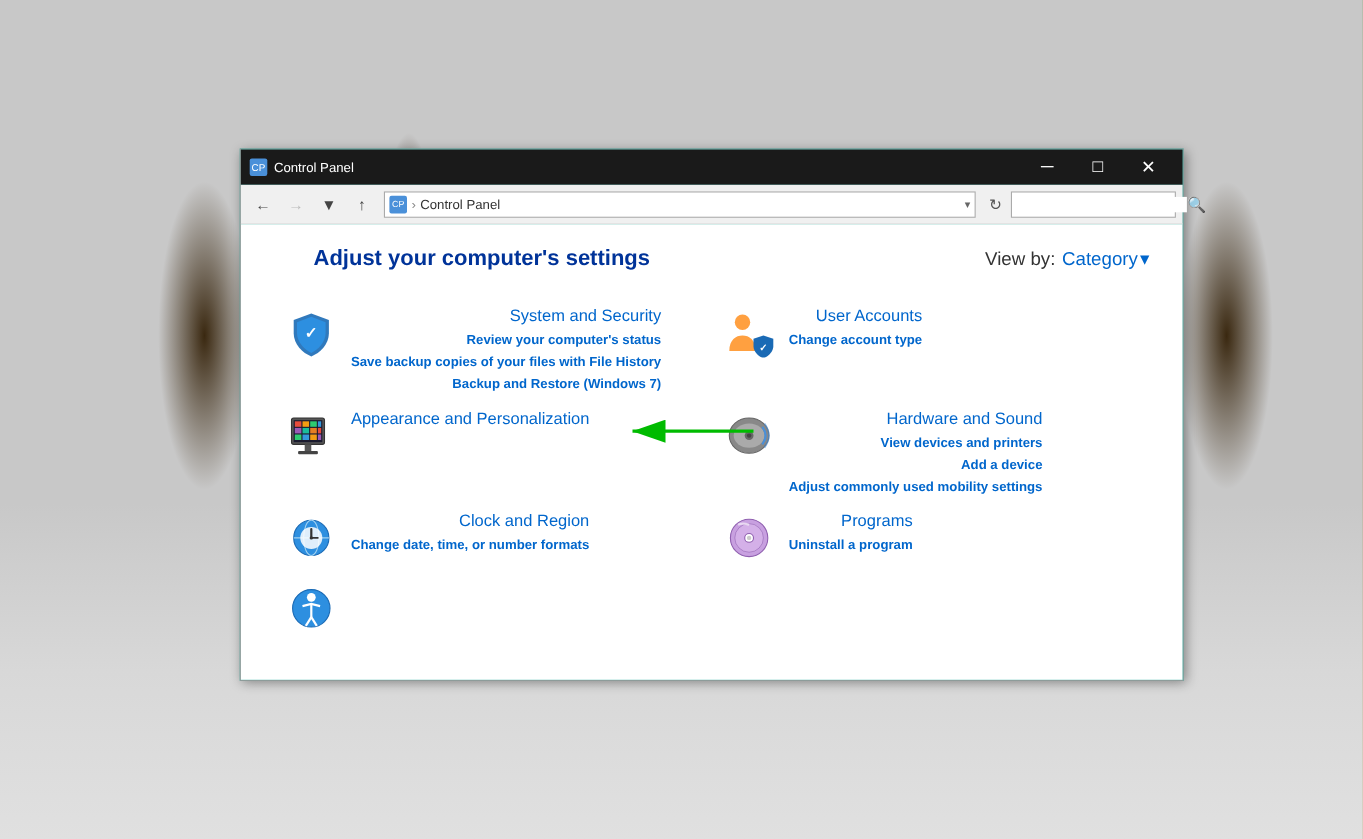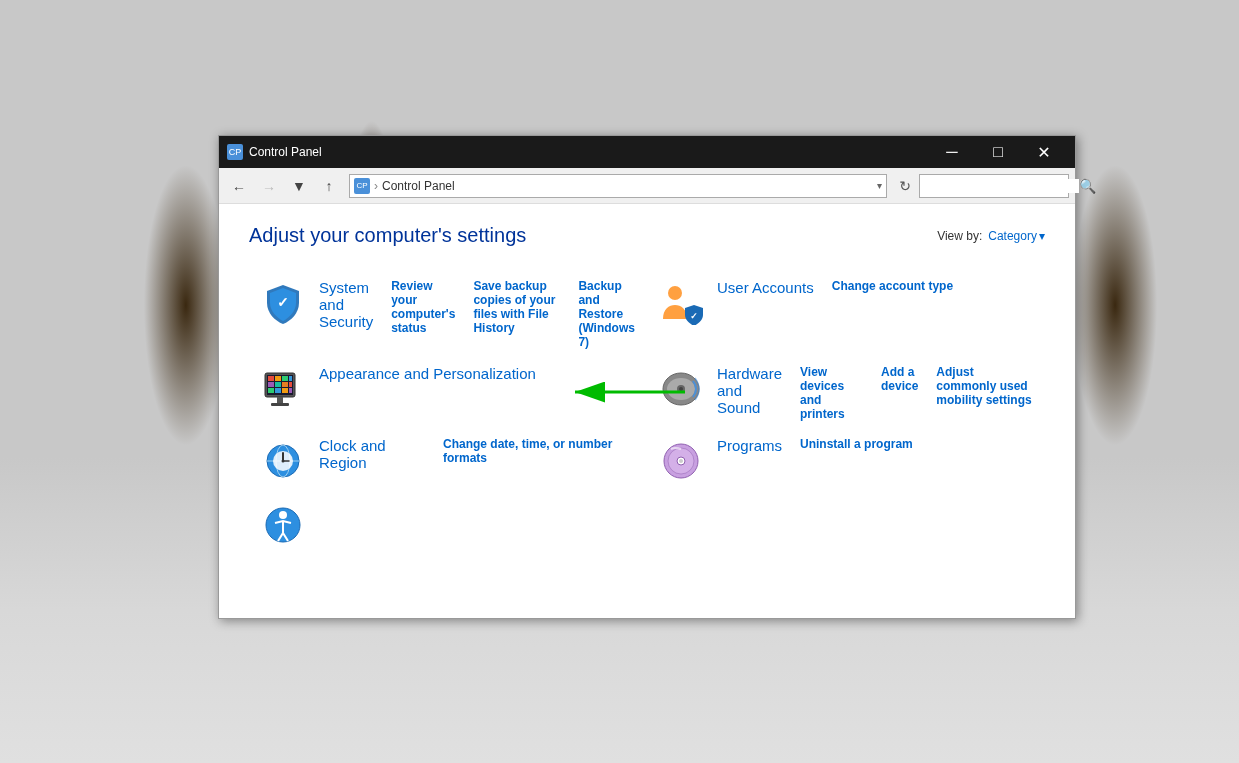--- a/index.html
+++ b/index.html
@@ -185,27 +185,28 @@
 
     .page-header {
       display: flex;
       align-items: center;
       justify-content: space-between;
       margin-bottom: 24px;
     }
     .page-title {
       font-size: 20px;
       color: #003399;
-      font-weight: normal;
+      font-weight: bold;
+      margin-left: 36px;
     }
     .view-by {
       display: flex;
       align-items: center;
       gap: 6px;
-      font-size: 12px;
+      font-size: 17px;
       color: #333;
     }
     .view-by-link {
       color: #0066cc;
       cursor: pointer;
       text-decoration: none;
       display: flex;
       align-items: center;
       gap: 2px;
     }
@@ -228,22 +229,23 @@
       width: 48px;
       height: 48px;
       flex-shrink: 0;
       display: flex;
       align-items: center;
       justify-content: center;
     }
 
     .category-content {
       display: flex;
-      flex-direction: row;
-      gap: 18px;
+      flex-direction: column;
+      gap: 6px;
+      text-align: right;
     }
 
     .category-title {
       font-size: 15px;
       color: #0066cc;
       cursor: pointer;
       text-decoration: none;
     }
 
     .category-link {

